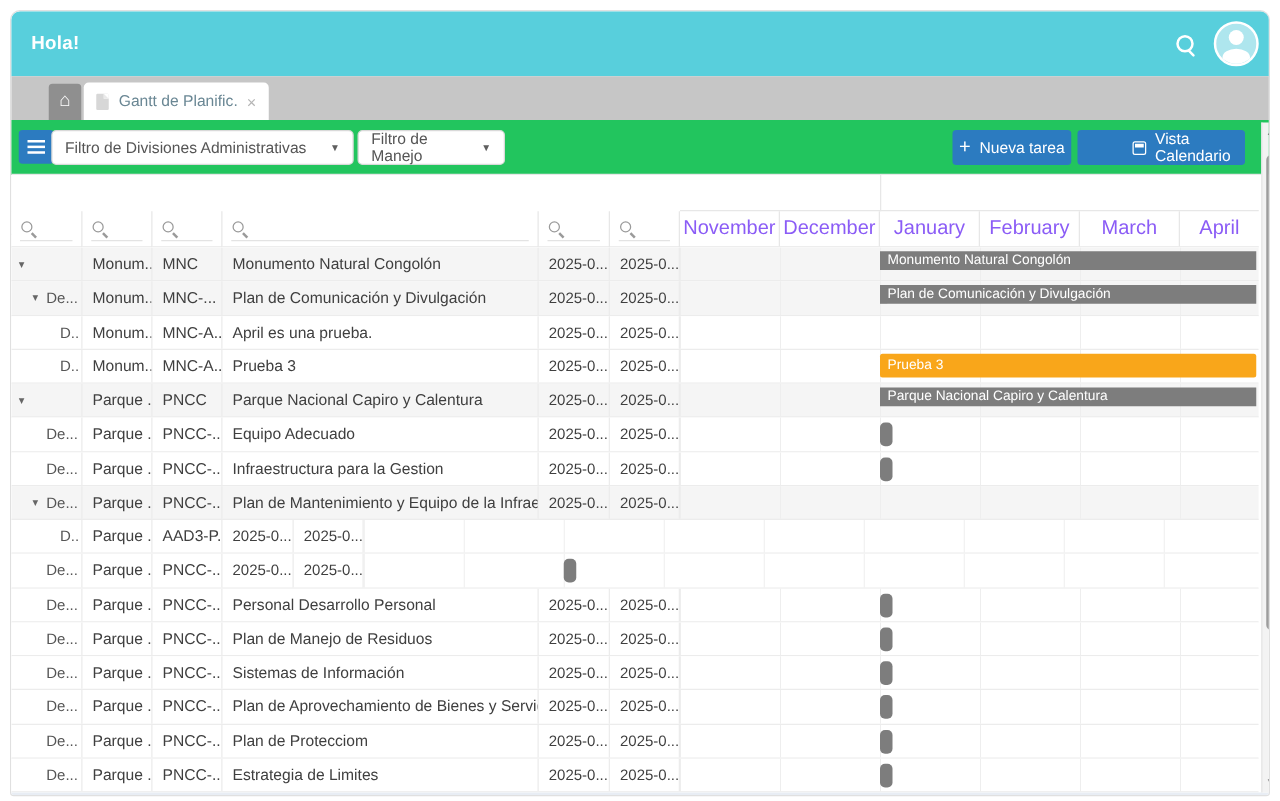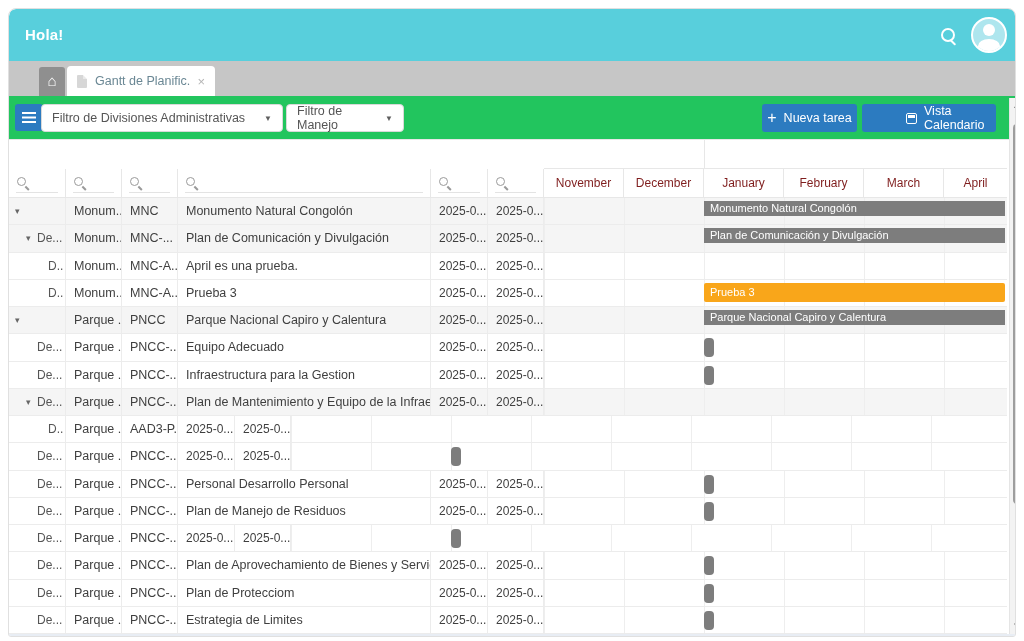--- a/index.html
+++ b/index.html
@@ -63,21 +63,21 @@
             clip-path:polygon(0% 8%,100% 8%,58% 50%,58% 94%,42% 94%,42% 50%); }
   .s-cell { border-right:1px solid #e7e7e7; border-bottom:1px solid #e7e7e7; position:relative; }
   .s-cell::after { content:''; position:absolute; left:7px; right:7px; bottom:4px; border-bottom:1px solid #e3e3e3; }
   .mag { position:absolute; left:8px; top:8px; width:13px; height:13px; }
   .mag::before { content:''; position:absolute; left:0; top:0; width:7px; height:7px; border:1.5px solid #9a9a9a; border-radius:50%; }
   .mag::after { content:''; position:absolute; left:8.5px; top:8.5px; width:1.5px; height:4.5px; background:#9a9a9a; transform:rotate(-45deg); }
 
   .gantt-head-top { position:absolute; left:535px; top:131px; width:463px; height:29px; border-bottom:1px solid #e7e7e7; }
   .year-divider { position:absolute; left:160px; top:0; width:1px; height:29px; background:#e7e7e7; }
   .gantt-months { position:absolute; left:535px; top:160px; width:463px; height:29px; display:flex; border-bottom:1px solid #e7e7e7; }
-  .month-cell { width:80px; border-right:1px solid #e7e7e7; font-size:12px; color:#7f1d1d; display:flex;
+  .month-cell { width:80px; border-right:1px solid #e7e7e7; font-size:16px; color:#8b5cf6; display:flex;
                 align-items:center; justify-content:center; flex:none; }
   .month-cell:last-child { flex:1; border-right:none; }
 
   
   .grid-body { position:absolute; left:0; top:189px; width:998px; height:436px; overflow:hidden; background:#fff; }
   .g-row { display:flex; width:998px; height:27.25px; border-bottom:1px solid #ececec; background:#fff; }
   .g-row.shaded { background:#f5f5f5; }
   .g-cell { border-right:1px solid #ececec; font-size:12.5px; color:#3f3f3f; display:flex; align-items:center;
             padding-left:8px; white-space:nowrap; overflow:hidden; flex:none; }
   .g-cell.un { font-size:12px; color:#555; padding-left:6px; }
@@ -372,20 +372,21 @@
         <div class="gantt-cell">
           <div class="bar-small"></div>
         </div>
       </div>
       <div class="g-row">
         <div class="g-cell un c-un" style="padding-left: 28px;">
           <div>De...</div>
         </div>
         <div class="g-cell c-di">Parque ...</div>
         <div class="g-cell c-cod">PNCC-...</div>
+        <div class="g-cell c-tarea">Sistemas de Información</div>
         <div class="g-cell dates c-f1">2025-0...</div>
         <div class="g-cell dates c-f2">2025-0...</div>
         <div class="gantt-cell">
           <div class="bar-small"></div>
         </div>
       </div>
       <div class="g-row">
         <div class="g-cell un c-un" style="padding-left: 28px;">
           <div>De...</div>
         </div>

